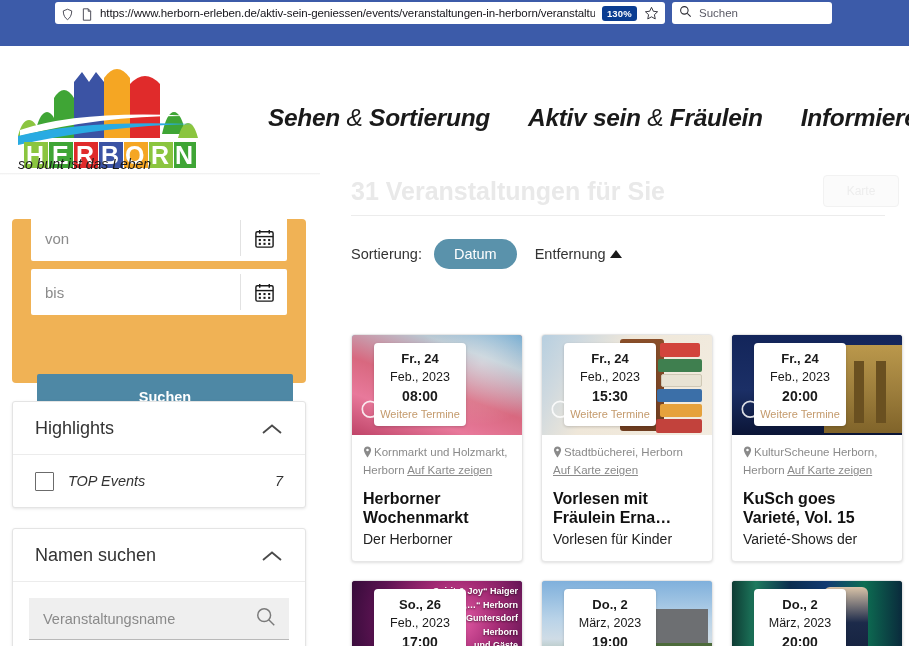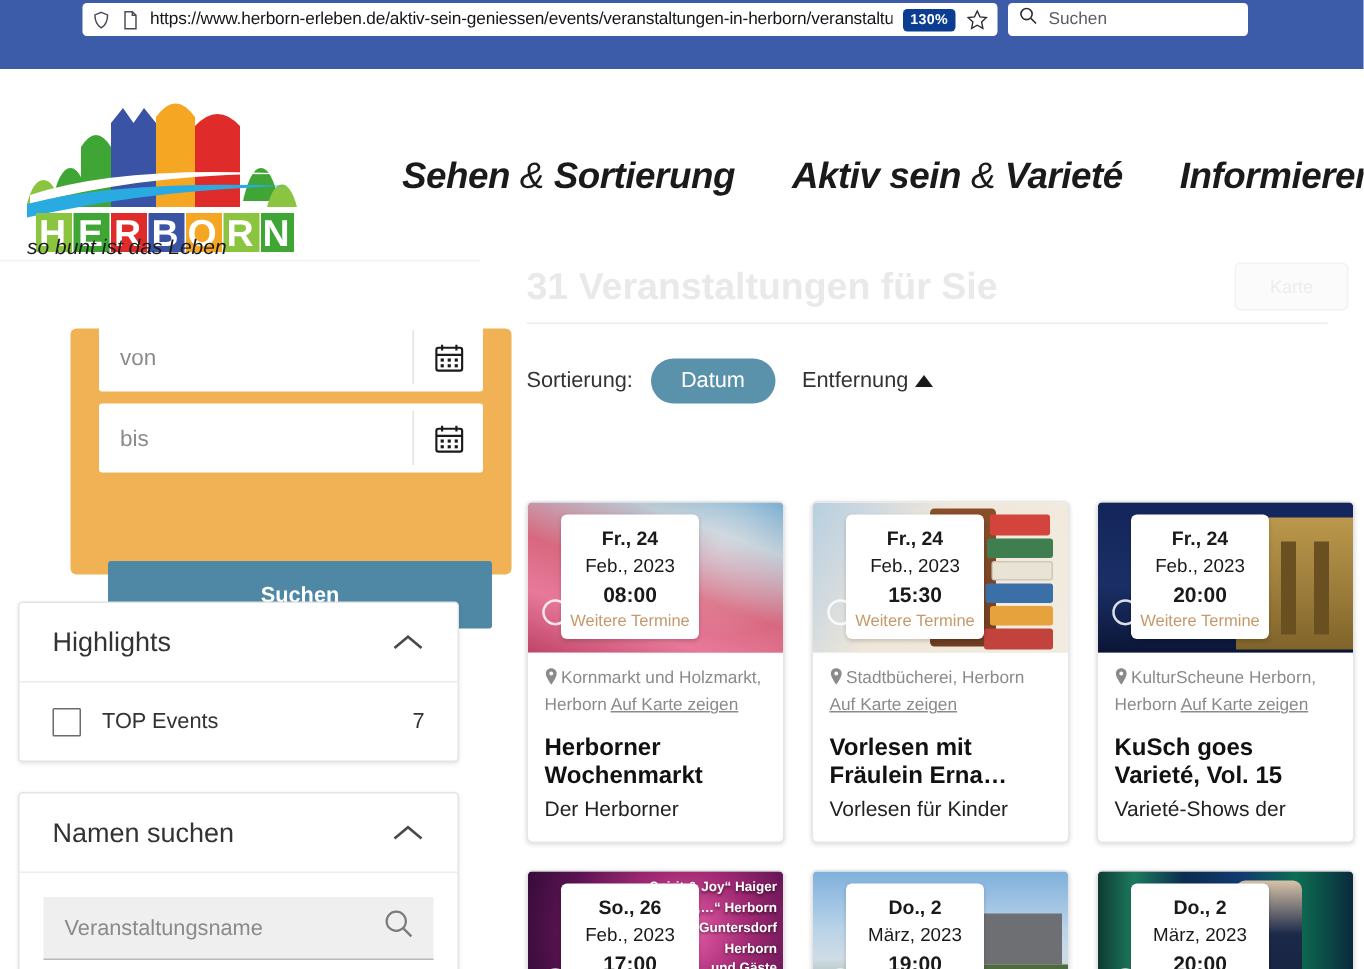--- a/index.html
+++ b/index.html
@@ -122,21 +122,20 @@
     font-size: 14.5px; font-weight: bold;
     display: flex; align-items: center; justify-content: center;
     border: none; cursor: pointer;
     border-radius: 2px;
   }
   .orange-panel {
     position: absolute; left: 6px; top: 46px;
     width: 294px; height: 164px;
     background: #f0b255;
     border-radius: 4px;
-    margin-left: 35px;
   }
 
   .card-panel {
     position: absolute; left: 6px;
     width: 294px;
     background: #ffffff;
     border: 1px solid #e4e4e4;
     border-radius: 3px;
     box-shadow: 0 1px 3px rgba(0,0,0,0.10);
   }
@@ -152,20 +151,21 @@
     font-size: 18px;
     color: #333333;
   }
   .chev { width: 22px; height: 13px; }
   .panel-row {
     height: 52px;
     display: flex; align-items: center;
     padding: 0 22px;
     gap: 14px;
     cursor: pointer;
+    font-style: italic;
   }
   .cbox {
     width: 19px; height: 19px;
     border: 1.6px solid #6b6b6b;
     border-radius: 1px;
     flex: none;
   }
   .row-label { flex: 1; font-size: 14.5px; color: #333; }
   .row-count { font-size: 14.5px; color: #333; }
 
@@ -380,21 +380,21 @@
 
     <div class="main-nav">
       <div class="nav-item">
         <span>Sehen</span>
         <span class="amp">&amp;</span>
         <span>Sortierung</span>
       </div>
       <div class="nav-item">
         <span>Aktiv sein</span>
         <span class="amp">&amp;</span>
-        <span>Varieté</span>
+        <span>Fräulein</span>
       </div>
       <div class="nav-item">
         <span>Informieren</span>
         
         
       </div>
     </div>
   </div>
 
   <div class="sb-shadow"></div>

